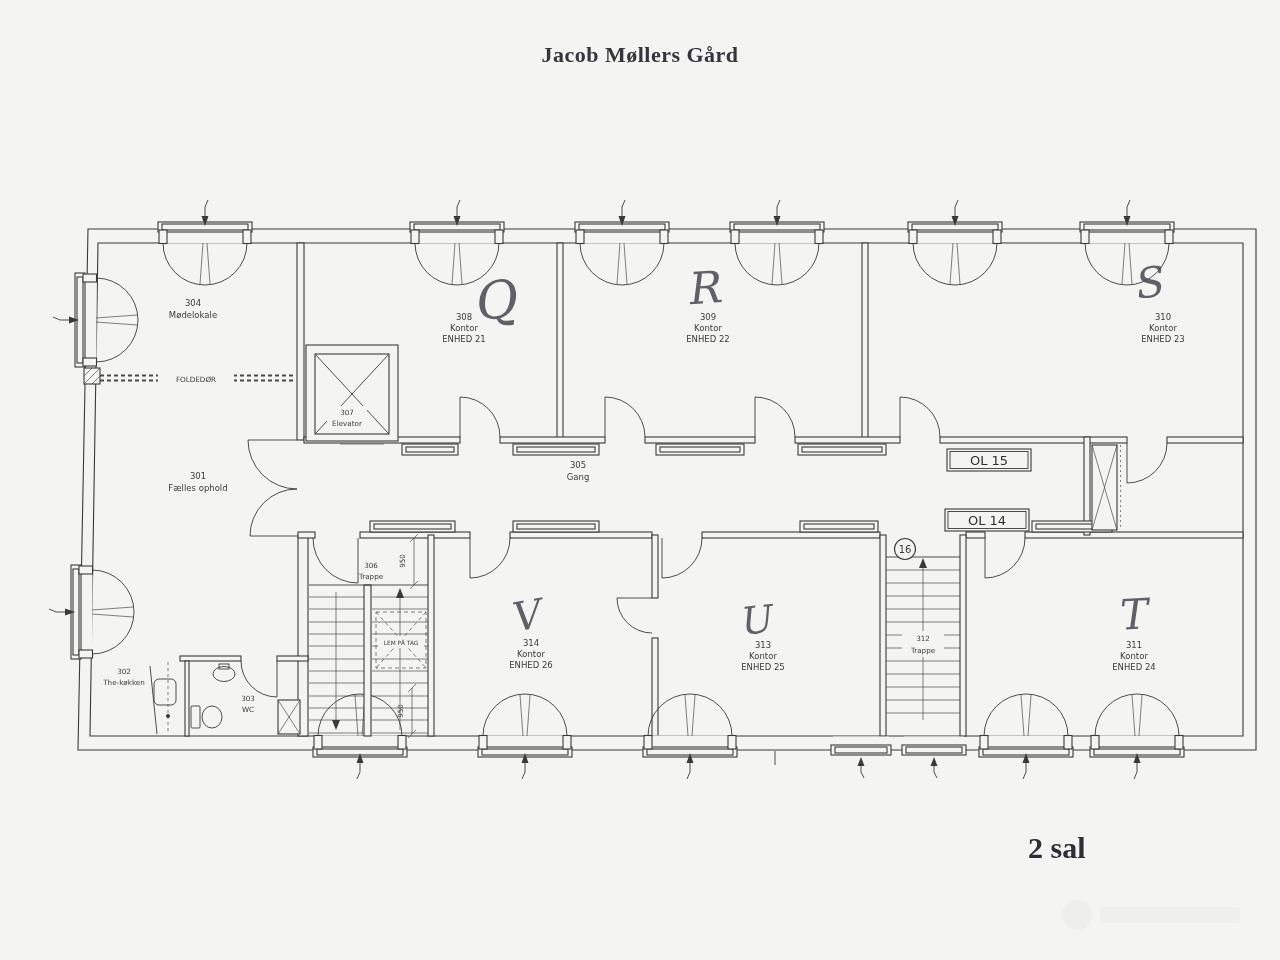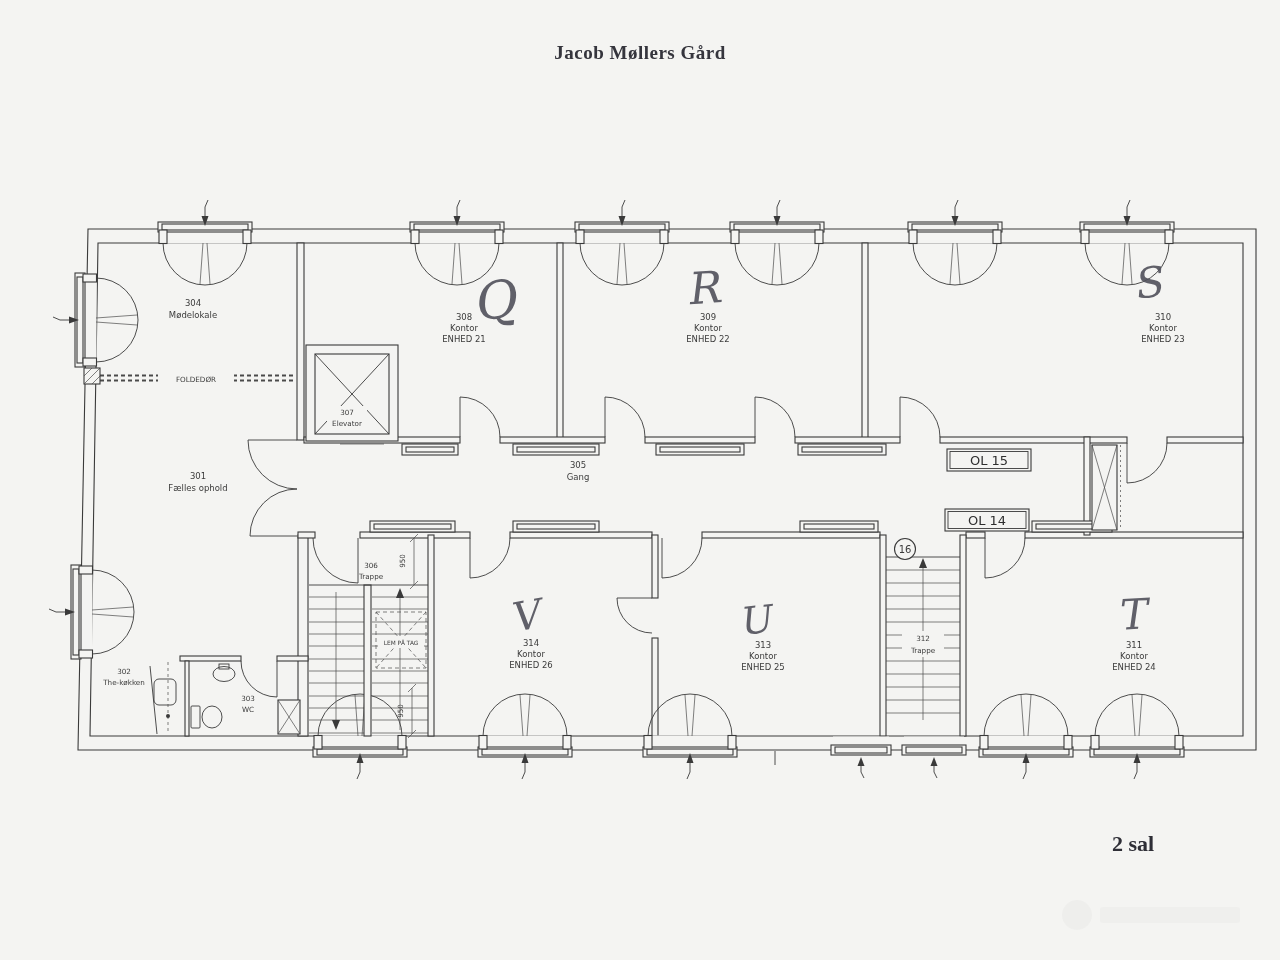--- a/index.html
+++ b/index.html
@@ -10,23 +10,23 @@
   .ln2{stroke:#3a3a3a;stroke-width:0.9;fill:none}
   .thin{stroke:#4a4a4a;stroke-width:0.7;fill:none}
   .wall{fill:#f4f4f2;stroke:#3a3a3a;stroke-width:1.1}
   .paper{fill:#f4f4f2;stroke:none}
   .lbl{font-size:8.5px;fill:#3b3b3b;text-anchor:middle;font-family:"DejaVu Sans",sans-serif}
   .sm{font-size:7.2px}
   .xs{font-size:5.8px}
   .boxlbl{font-size:13px;fill:#2f2f2f;text-anchor:middle;font-family:"DejaVu Sans",sans-serif}
   .hand{font-family:"DejaVu Serif",serif;font-style:italic;fill:#51515b;text-anchor:middle;opacity:.9}
   .page-title{position:absolute;left:0;top:42px;width:100%;text-align:center;
-      font-family:"Liberation Serif",serif;font-weight:bold;font-size:19px;color:#35353d;letter-spacing:.5px}
-  .floor-label{position:absolute;left:1112px;top:831px;
-      font-family:"Liberation Serif",serif;font-weight:bold;font-size:22px;color:#2e2e36}
+      font-family:"Liberation Serif",serif;font-weight:bold;font-size:22px;color:#35353d;letter-spacing:.5px}
+  .floor-label{position:absolute;left:1028px;top:831px;
+      font-family:"Liberation Serif",serif;font-weight:bold;font-size:30px;color:#2e2e36}
   .watermark{position:absolute;left:1062px;top:892px;width:190px;height:46px;opacity:.05;
       display:flex;align-items:center;gap:8px}
   .watermark .wm-circle{width:30px;height:30px;border-radius:50%;background:#8a8a8a}
   .watermark .wm-bar{width:140px;height:16px;border-radius:3px;background:#9a9a9a}
 </style>
 </head>
 <body>
 
 <div class="page-title">Jacob Møllers Gård</div>
 

